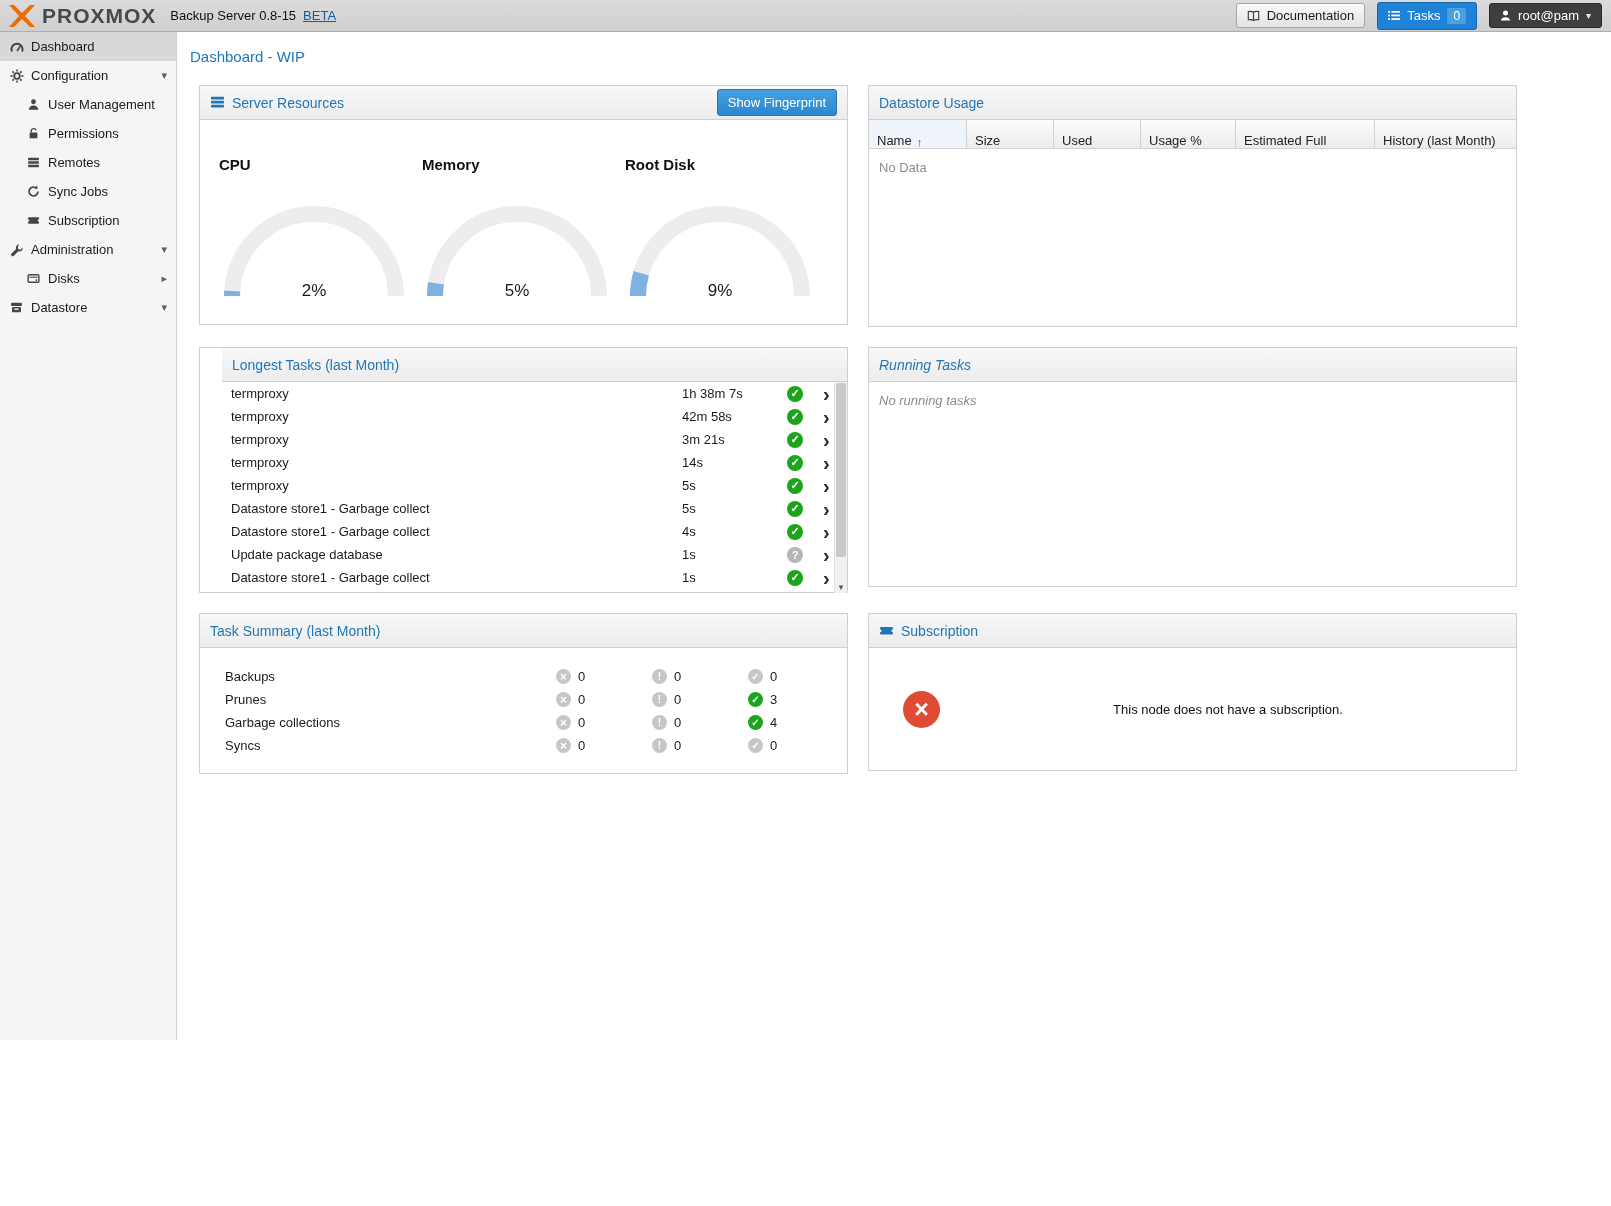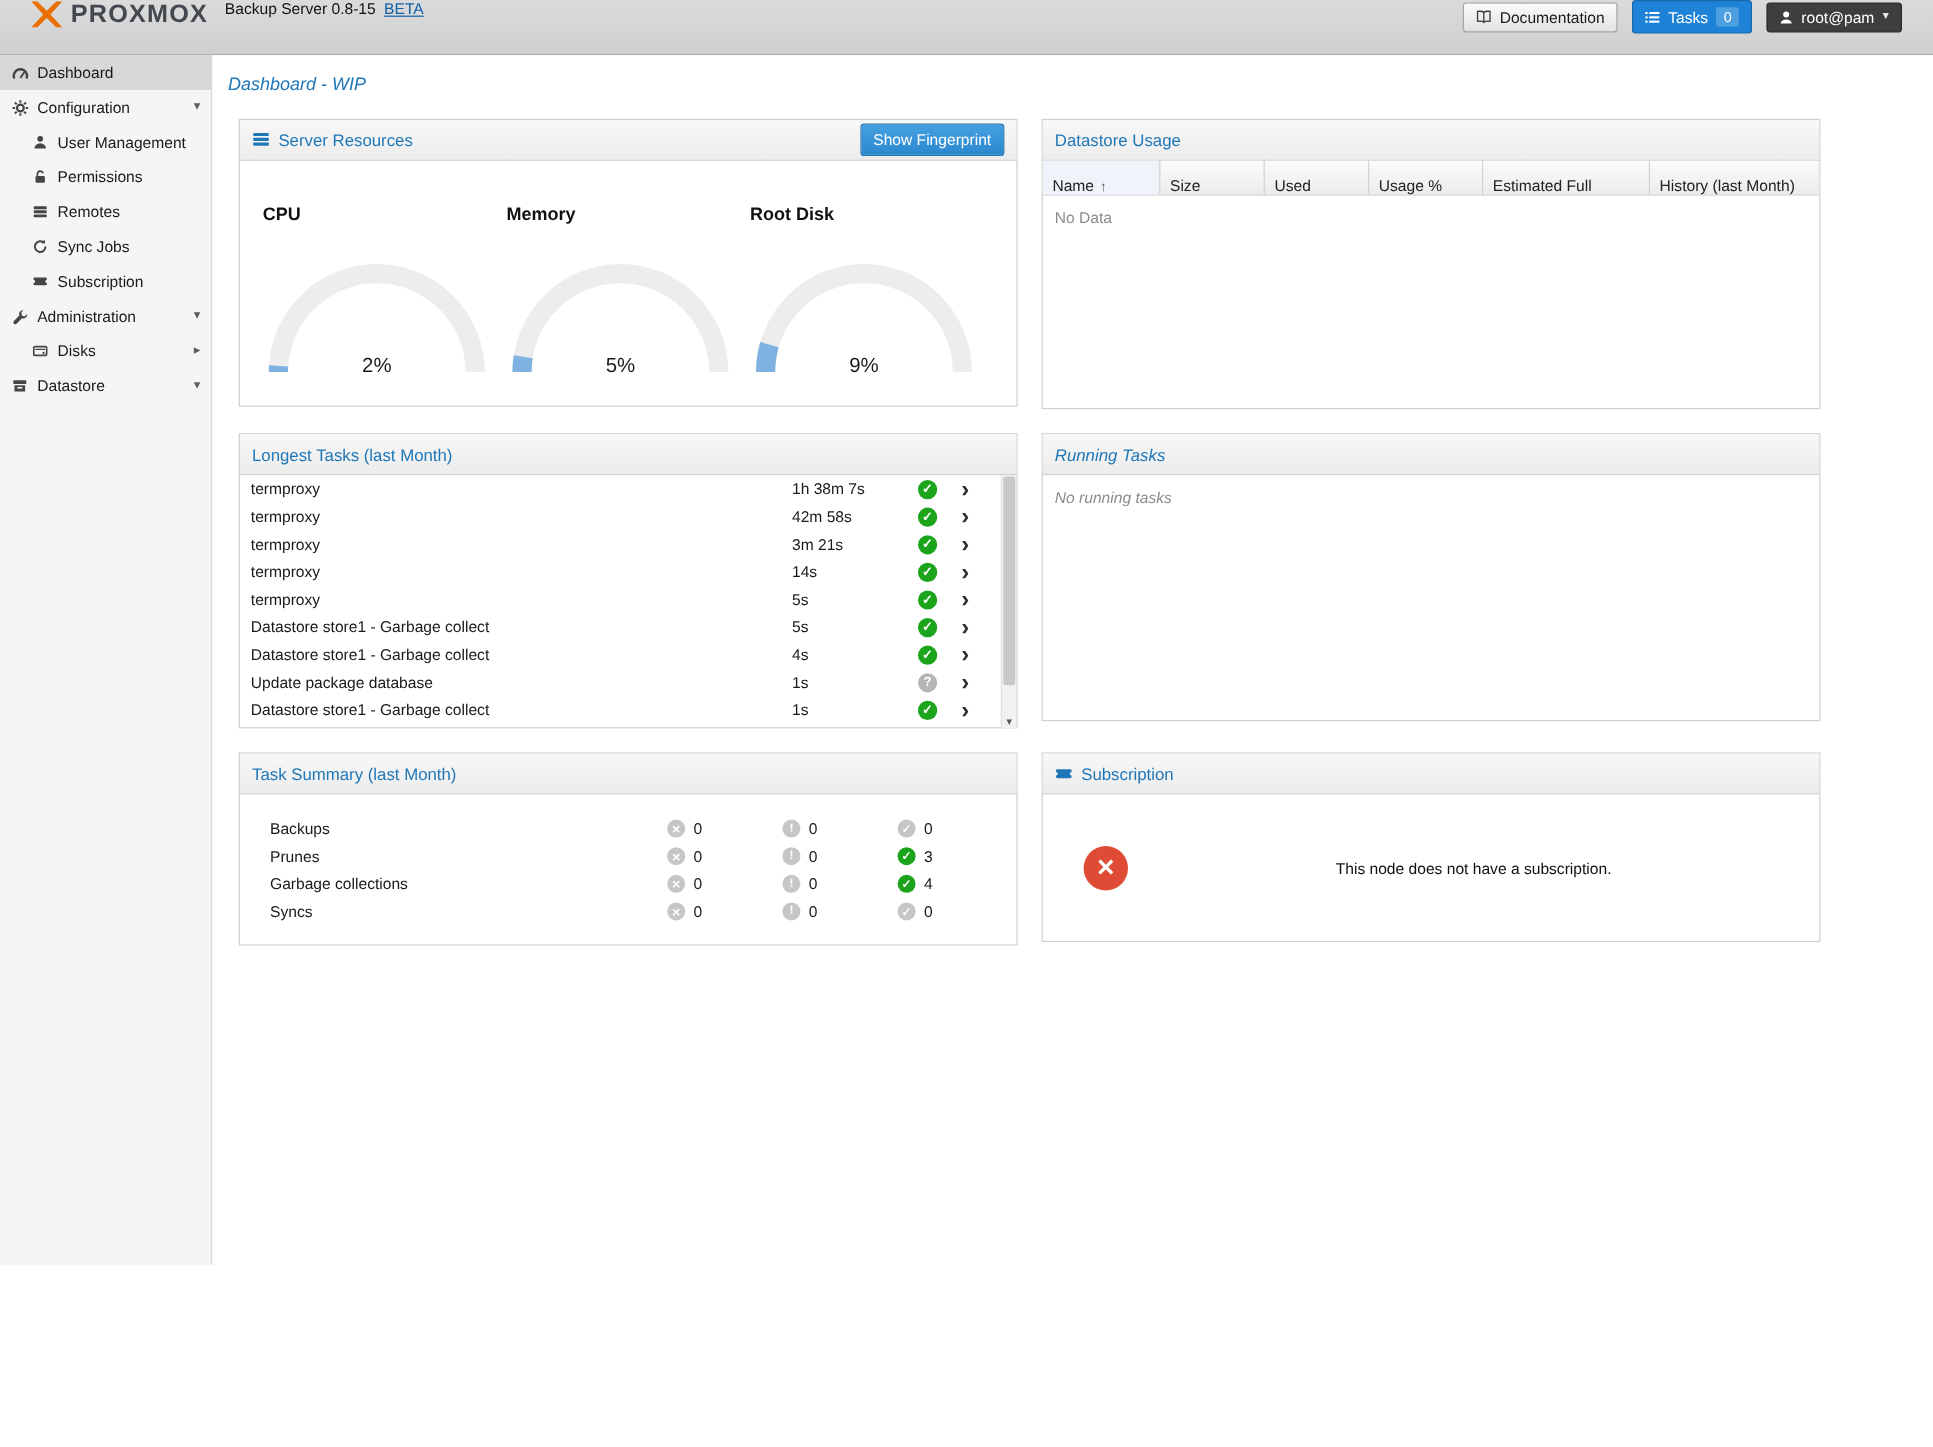--- a/index.html
+++ b/index.html
@@ -1,21 +1,21 @@
 <!DOCTYPE html>
 <html><head>
 <meta charset="utf-8">
 <style>
   * { box-sizing: border-box; margin: 0; padding: 0; }
   html,body { width: 1611px; height: 1206px; }
   body { font-family: "Liberation Sans", sans-serif; background: #fff; overflow: hidden; }
 
   
-  .topbar { height: 46px; background: linear-gradient(#dbdbdb,#cfcfcf); border-bottom: 1px solid #aeaeae;
-            display: flex; align-items: flex-start; padding: 0 26px; }
+  .topbar { height: 32px; background: linear-gradient(#dbdbdb,#cfcfcf); border-bottom: 1px solid #aeaeae;
+            display: flex; align-items: center; padding: 0 9px; }
   .logo { display: flex; align-items: center; gap: 7px; }
   .logo-text { font-size: 21px; font-weight: bold; color: #43494e; letter-spacing: 1px; }
   .product-title { margin-left: 14px; font-size: 13px; color: #111; }
   .beta-link { margin-left: 7px; font-size: 13px; color: #0e5fa5; text-decoration: underline; cursor: pointer; }
   .topbar-right { margin-left: auto; display: flex; align-items: center; gap: 12px; }
   .btn { font-size: 13px; border-radius: 3px; padding: 5px 10px; display: flex; align-items: center; gap: 7px; cursor: pointer; line-height: 1; }
   .btn-light { background: linear-gradient(#fbfbfb,#e2e2e2); border: 1px solid #a6a6a6; color: #1a1a1a; }
   .btn-blue  { background: #1e82d6; border: 1px solid #1668ad; color: #fff; }
   .btn-dark  { background: #3e3e3e; border: 1px solid #2a2a2a; color: #fff; }
   .badge { background: #4da0e0; color: #fff; font-size: 12px; padding: 2px 6px; border-radius: 2px; }
@@ -28,30 +28,30 @@
 
   
   .nav-item { position: relative; height: 29px; display: flex; align-items: center; gap: 0;
               font-size: 13px; color: #1a1a1a; cursor: pointer; padding-left: 10px; }
   .nav-item.child { padding-left: 27px; }
   .nav-item.selected { background: #d8d8d8; }
   .nav-icon { width: 21px; display: inline-flex; align-items: center; flex: none; }
   .expander { position: absolute; right: 9px; color: #5d5d5d; font-size: 11px; line-height: 1; }
 
   
-  .page-title { padding: 16px 16px 20px 13px; font-size: 15px; color: #2077b8; font-style: italic; }
+  .page-title { padding: 16px 16px 20px 13px; font-size: 15px; color: #2077b8; }
   .panels { display: grid; grid-template-columns: 1fr 1fr; column-gap: 20px; row-gap: 20px;
             margin: 0 94px 0 22px; align-items: start; }
   .panel { border: 1px solid #cfcfcf; background: #fff; }
   .panel-header { height: 34px; background: linear-gradient(#f8f8f8,#ececec); border-bottom: 1px solid #cfcfcf;
                   display: flex; align-items: center; padding: 0 10px; gap: 7px; }
   .panel-title { font-size: 14px; color: #2077b8; }
 
   .p-sr  { height: 240px; } .p-du  { height: 242px; }
-  .p-lt  { height: 246px; } .p-rt  { height: 240px; font-style: italic; }
+  .p-lt  { height: 246px; padding-left: 22px; } .p-rt  { height: 240px; font-style: italic; }
   .p-ts  { height: 161px; } .p-sub { height: 158px; }
 
   .empty-text { padding: 11px 10px; font-size: 13px; color: #8c8c8c; }
 
   
   .btn-fingerprint { margin-left: auto; background: linear-gradient(#44a0e0,#2b88cf); border: 1px solid #2577b5;
                      color: #fff; font-size: 13px; padding: 5px 10px; border-radius: 3px; cursor: pointer; }
   .gauges { display: flex; justify-content: center; padding-top: 36px; }
   .gauge { width: 203px; display: flex; flex-direction: column; }
   .gauge-label { font-size: 15px; font-weight: bold; color: #111; margin-bottom: 26px; }

